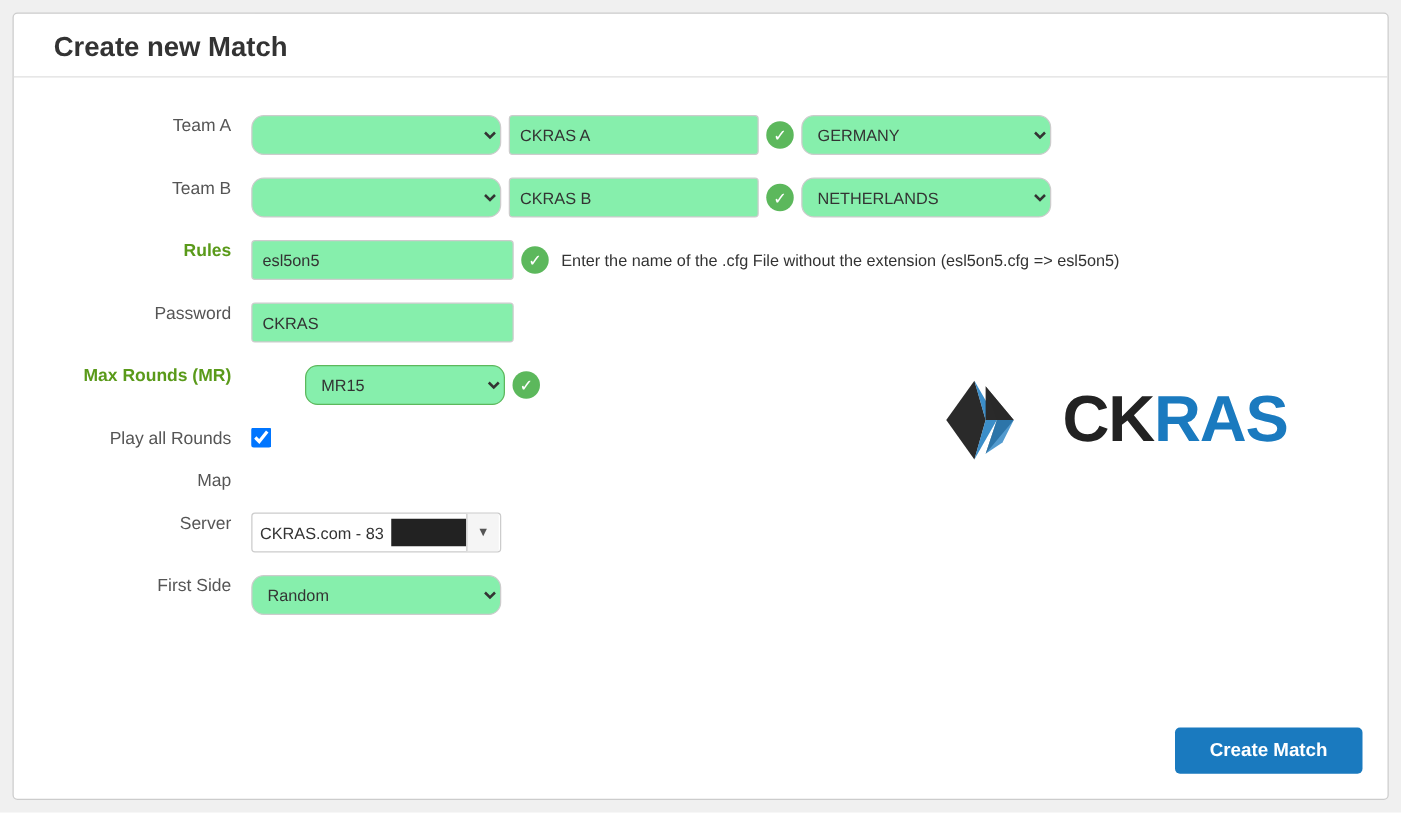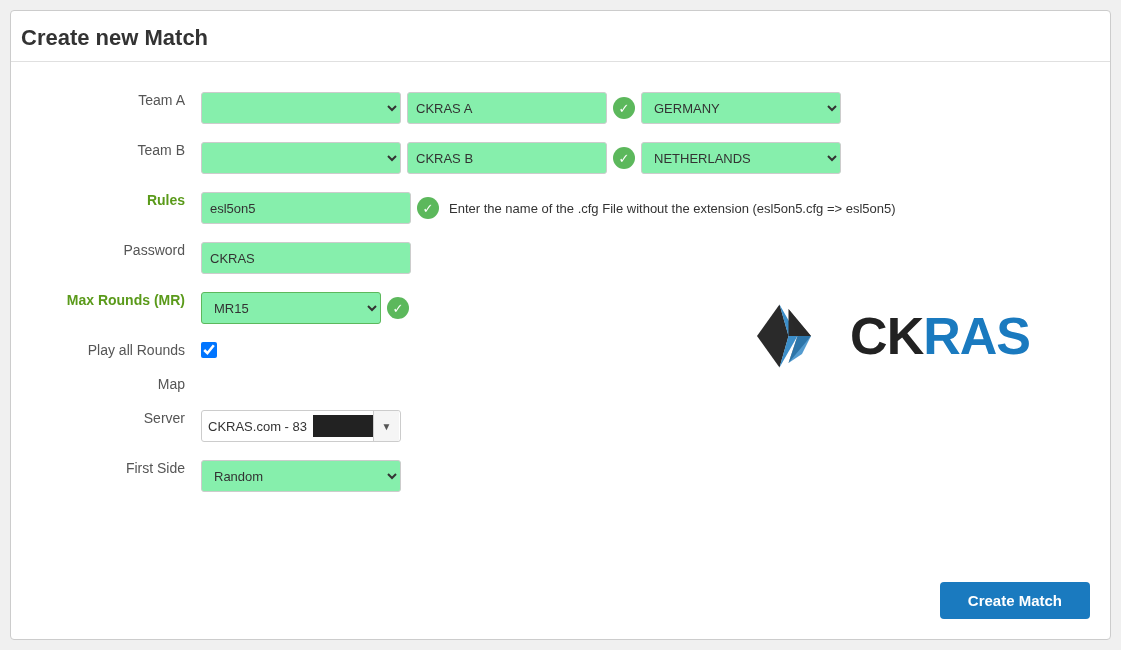--- a/index.html
+++ b/index.html
@@ -16,21 +16,21 @@
     .container {
       background: #fff;
       border: 1px solid #ccc;
       border-radius: 4px;
       width: 1101px;
       min-height: 630px;
       padding: 0;
       position: relative;
     }
     .page-header {
-      padding: 14px 18px 10px 10px;
+      padding: 14px 18px 10px 32px;
       border-bottom: 1px solid #e0e0e0;
       margin-bottom: 20px;
     }
     .page-title {
       font-size: 22px;
       font-weight: bold;
       color: #333;
     }
     .form-area {
       padding: 10px 30px 10px 30px;
@@ -64,40 +64,42 @@
       border-radius: 3px;
       padding: 4px 8px;
       font-size: 13px;
       background: #86efac;
       color: #333;
       outline: none;
     }
     select {
       appearance: auto;
       cursor: pointer;
+      border-radius: 10px;
     }
     .select-team {
       width: 200px;
     }
     .input-name {
       width: 200px;
     }
     .select-country {
       width: 200px;
     }
     .input-rules {
       width: 210px;
       border-color: #5cb85c;
     }
     .input-password {
       width: 210px;
     }
     .select-mr {
-      width: 180px;
+      width: 160px;
       border-color: #5cb85c;
+      margin-left: 43px;
     }
     .select-map {
       width: 200px;
     }
     .select-side {
       width: 200px;
     }
     .check-icon {
       display: inline-flex;
       align-items: center;

